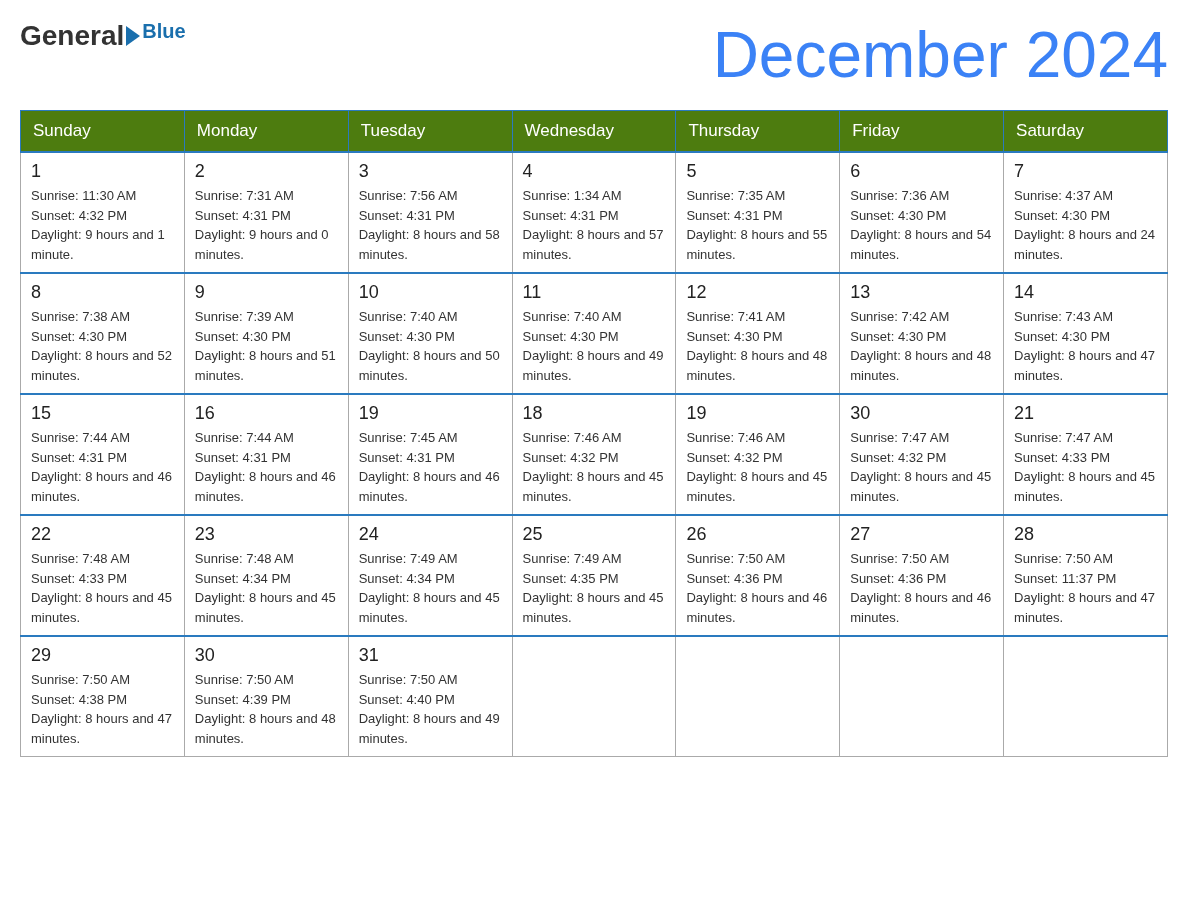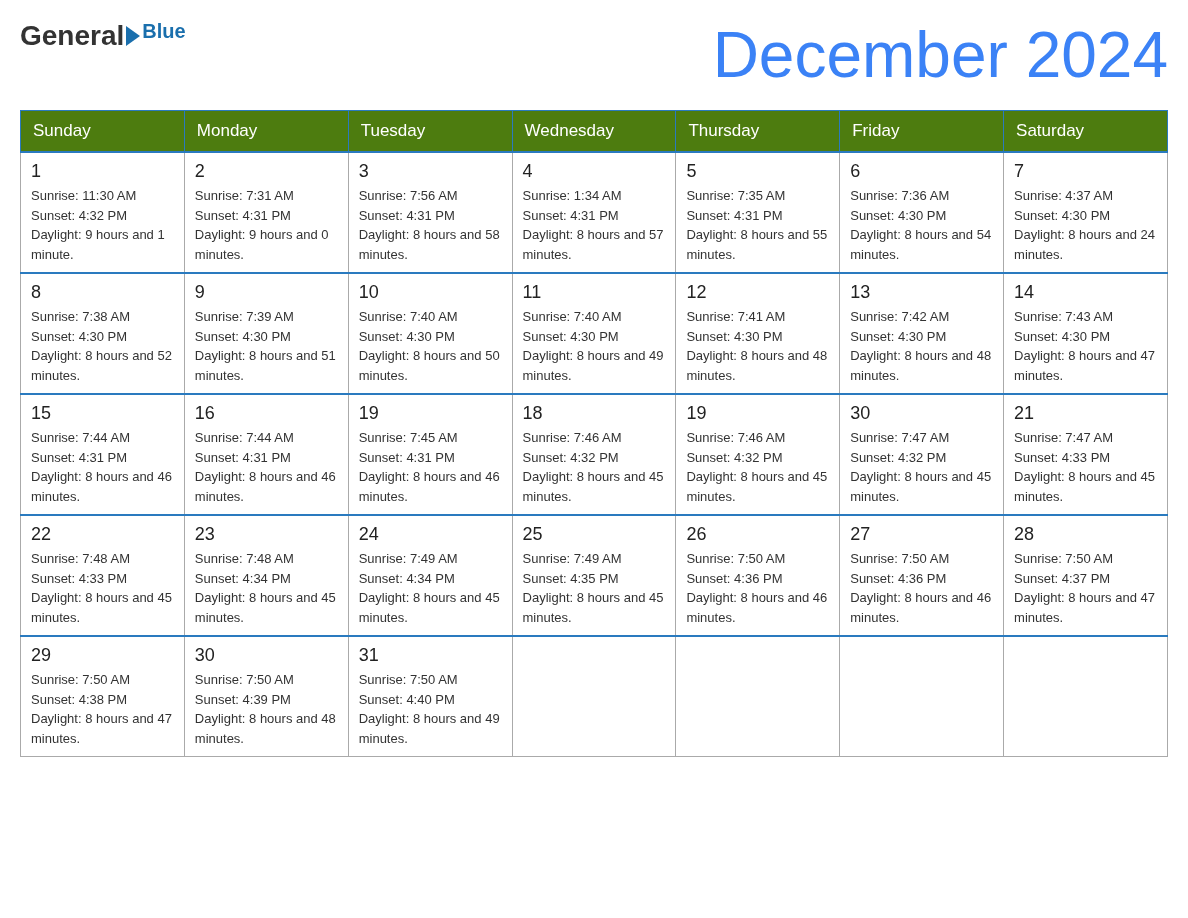--- a/index.html
+++ b/index.html
@@ -343,21 +343,21 @@
         <div class="day-info">
           <span>Sunrise: 7:50 AM</span><br>
           <span>Sunset: 4:36 PM</span><br>
           <span>Daylight: 8 hours and 46 minutes.</span>
         </div>
       </td>
         <td>
         <span class="day-number">28</span>
         <div class="day-info">
           <span>Sunrise: 7:50 AM</span><br>
-          <span>Sunset: 4:37 PM</span><br>
+          <span>Sunset: 11:37 PM</span><br>
           <span>Daylight: 8 hours and 47 minutes.</span>
         </div>
       </td>
       </tr>
       <tr class="week-row">
         <td>
         <span class="day-number">29</span>
         <div class="day-info">
           <span>Sunrise: 7:50 AM</span><br>
           <span>Sunset: 4:38 PM</span><br>

